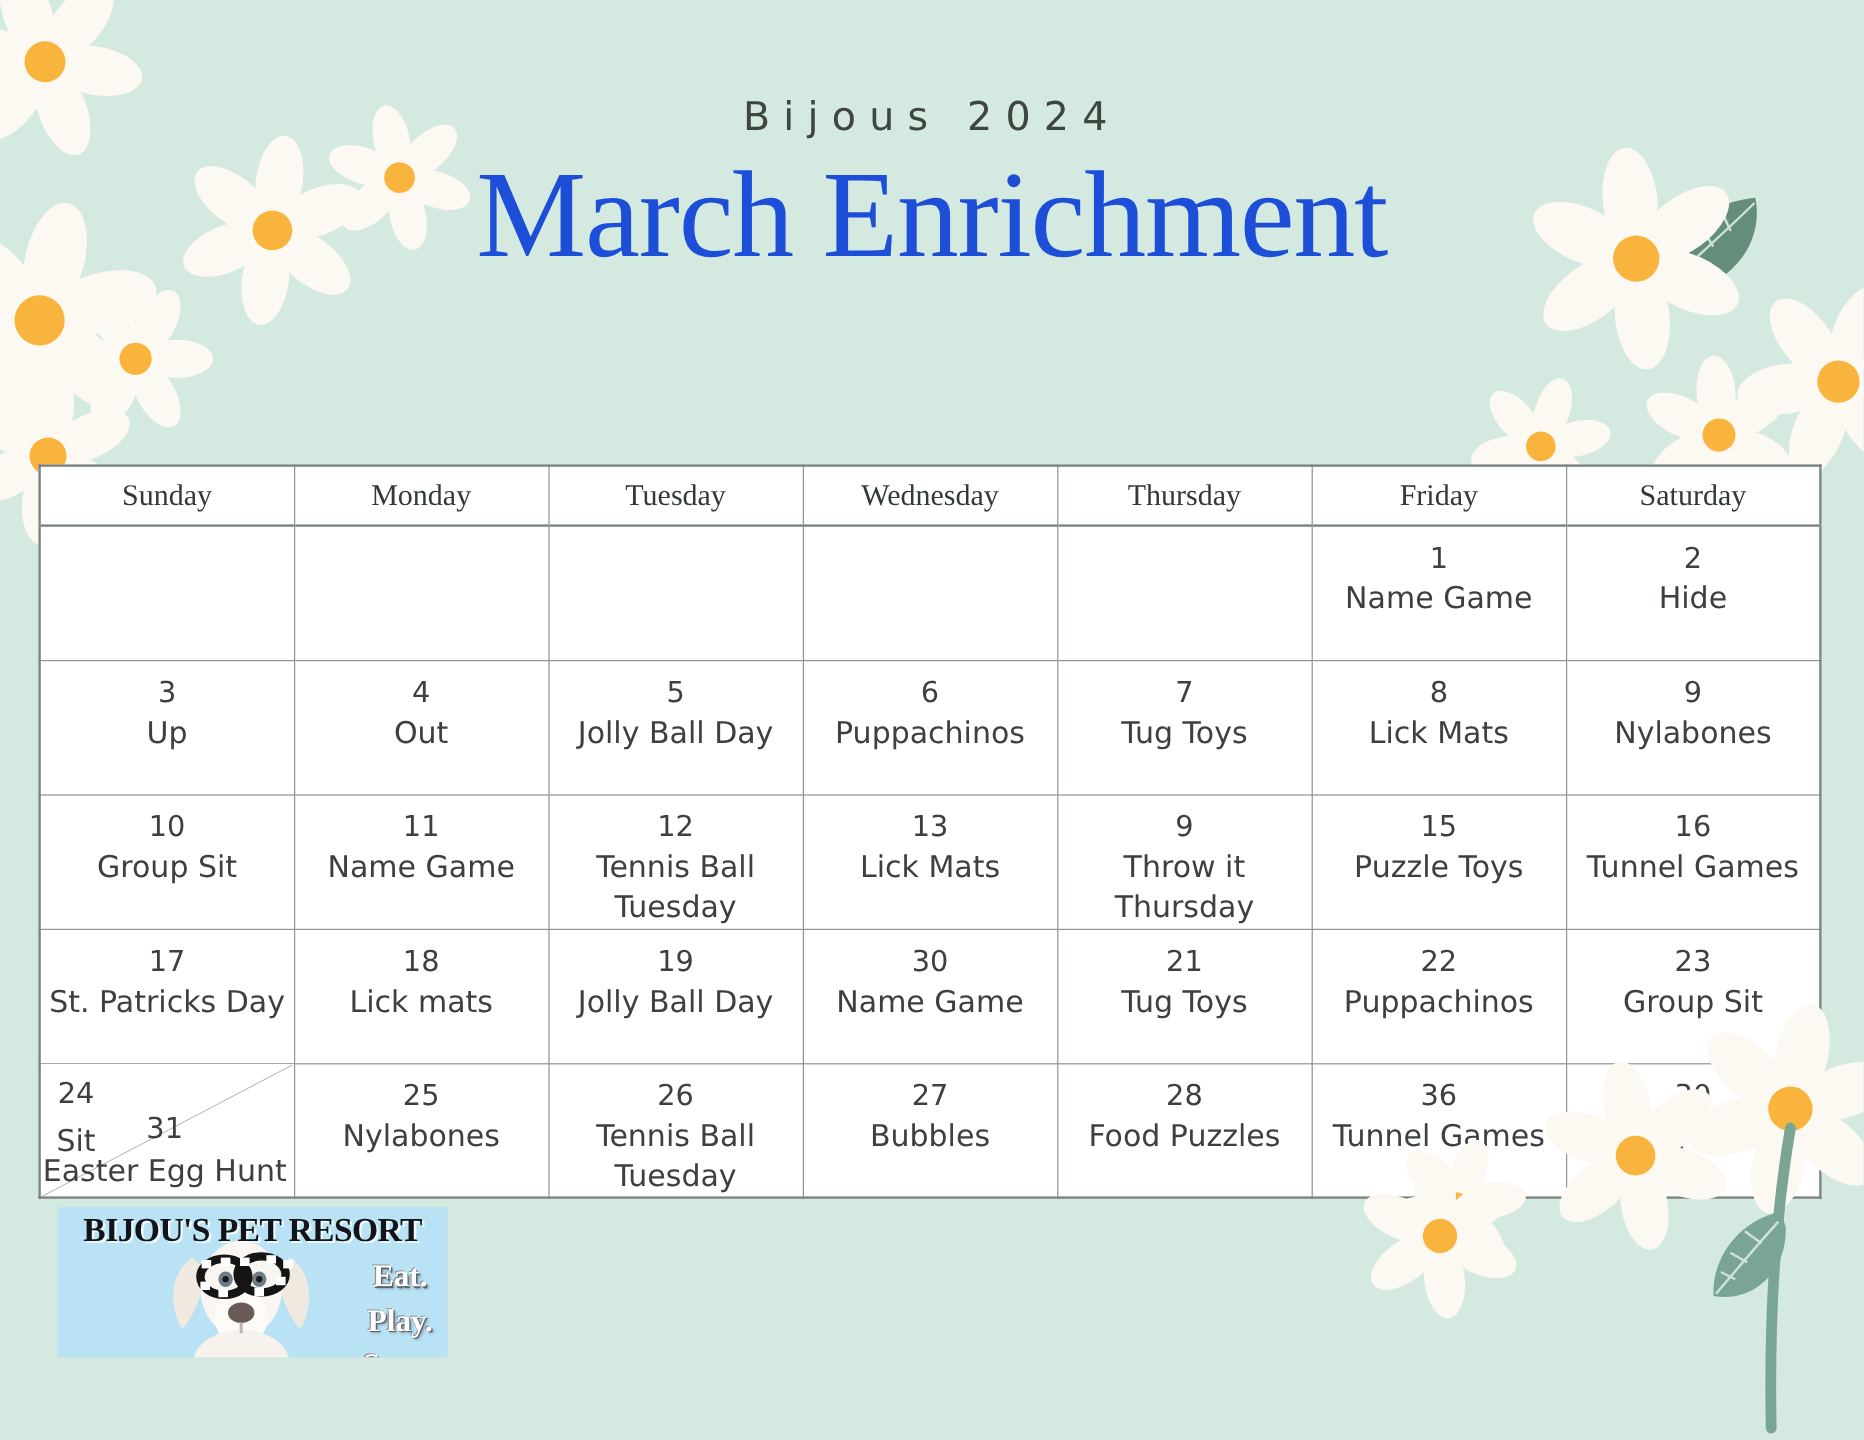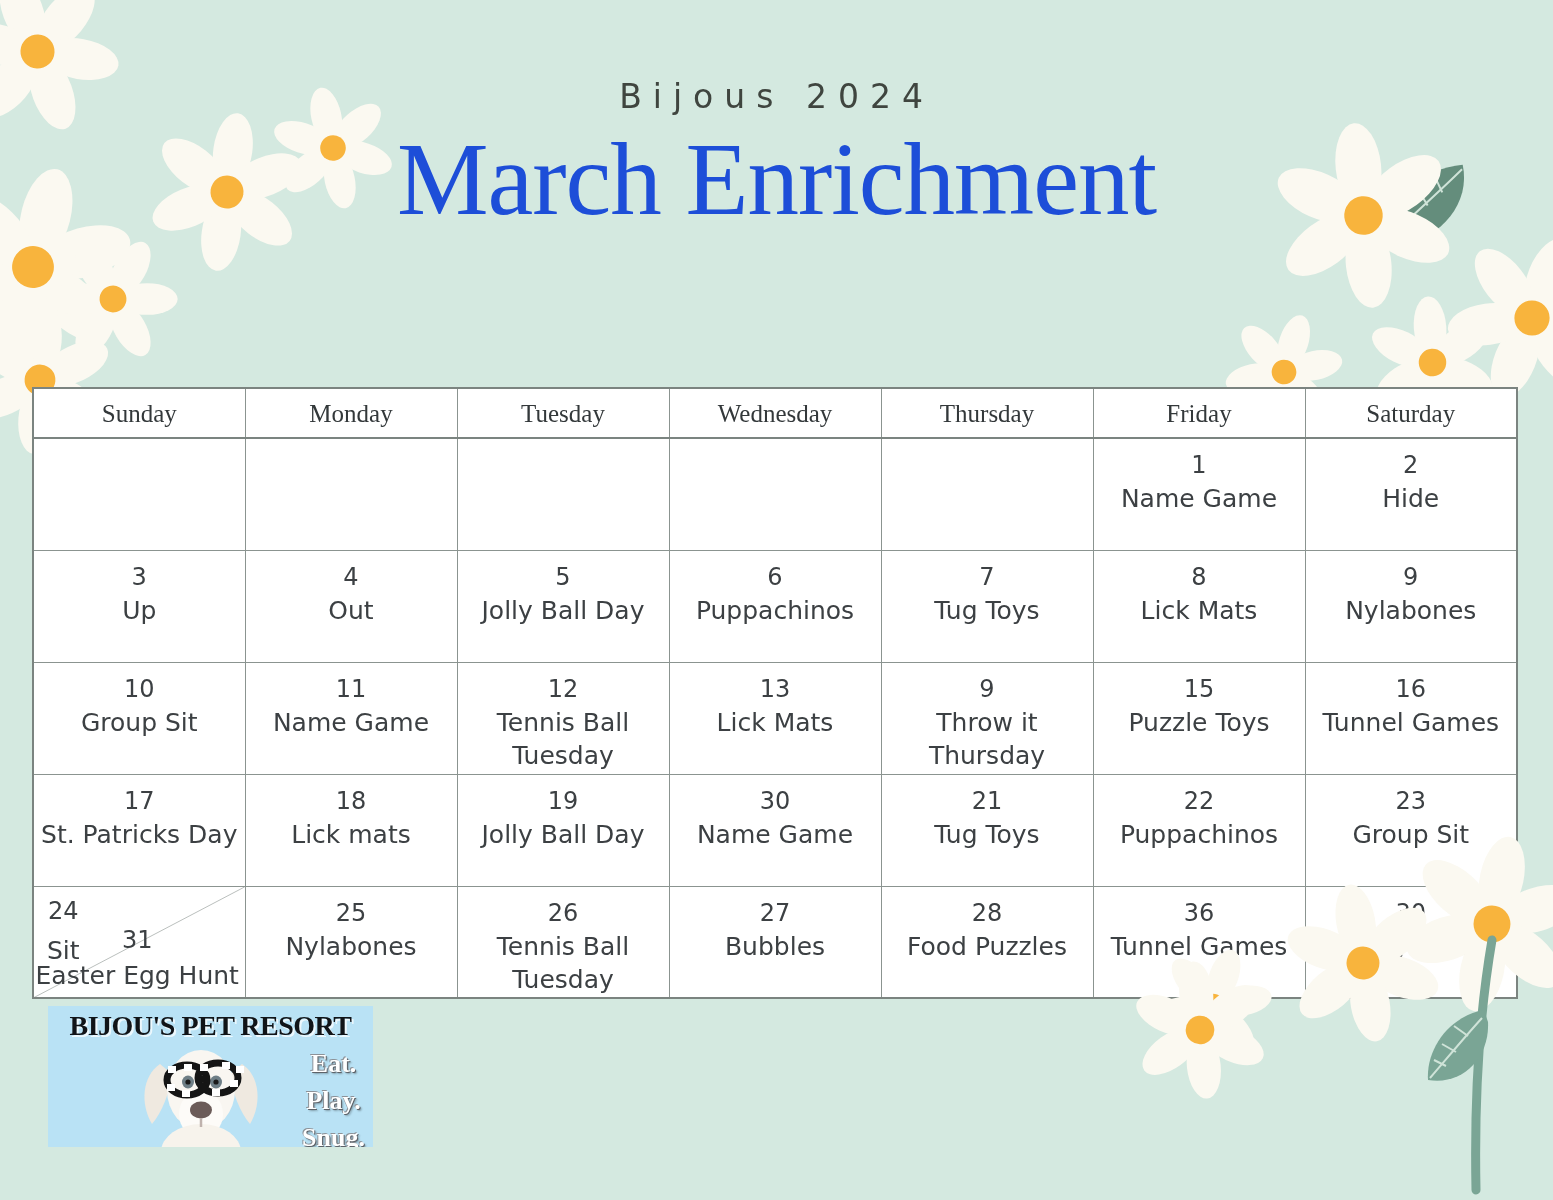--- a/index.html
+++ b/index.html
@@ -141,21 +141,21 @@
   }
   .split-b .daynum { font-size: 24px; text-align: center; }
   .split-b .dayact { font-size: 25px; margin-top: 4px; text-align: center; }
 
   
   .logo {
     position: absolute;
     left: 48px;
     top: 1006px;
     width: 325px;
-    height: 141px;
+    height: 125px;
     background: #b9e2f5;
     z-index: 6;
     overflow: hidden;
   }
   .logo-title {
     position: absolute;
     top: 4px; left: 0; right: 0;
     text-align: center;
     font-family: "Liberation Serif", serif;
     font-weight: 700;

